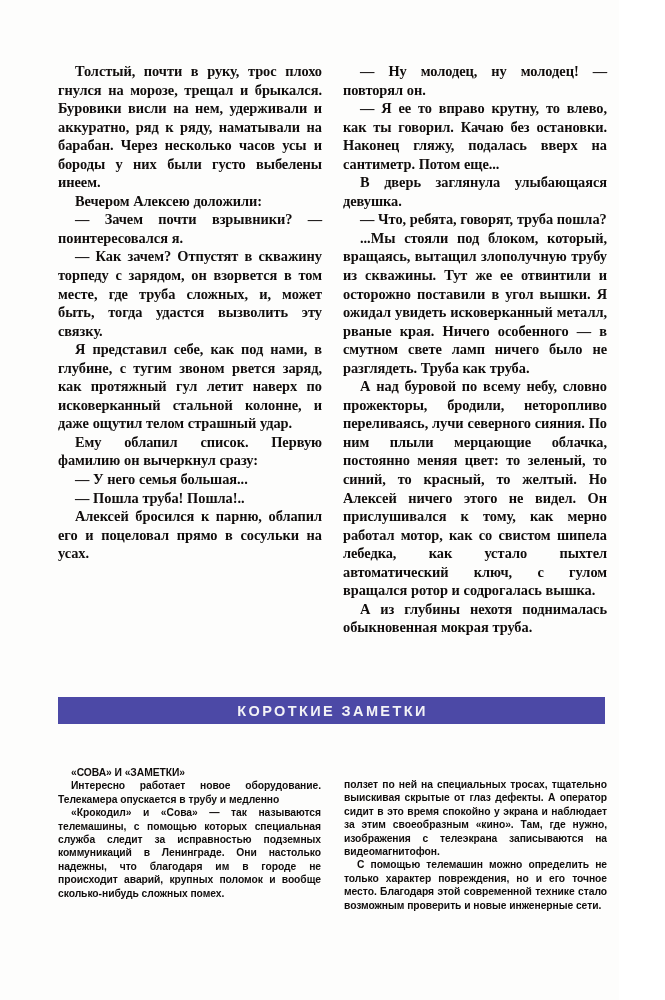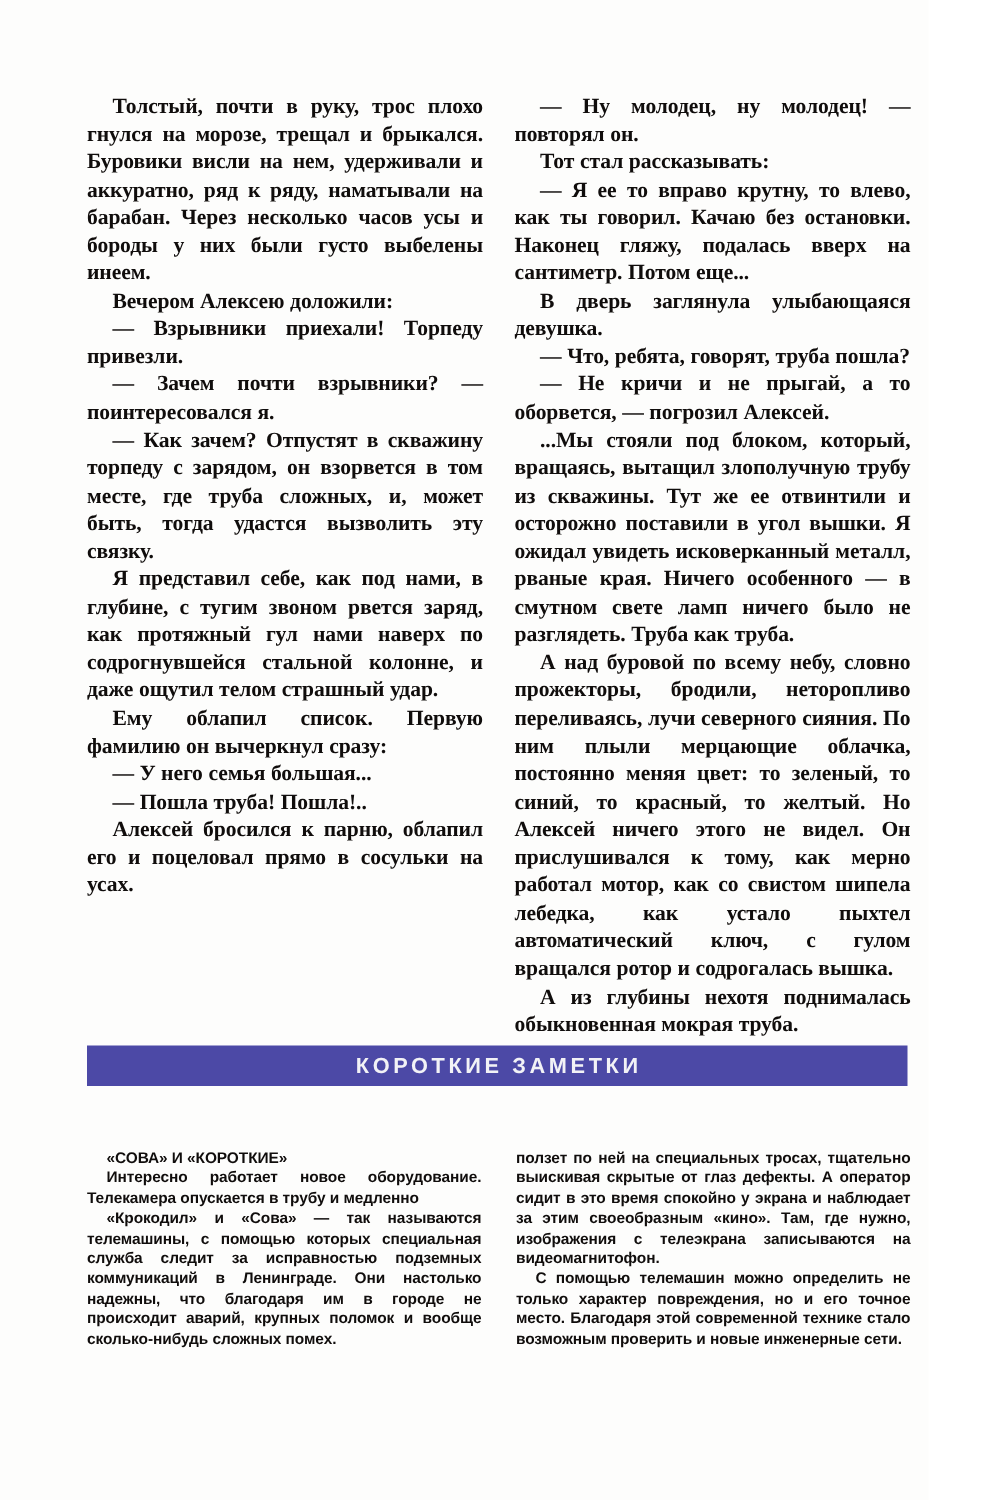--- a/index.html
+++ b/index.html
@@ -100,67 +100,65 @@
     text-indent: 13px;
     text-align: justify;
     text-align-last: left;
     font-size: 10.3px;
     line-height: 13.4px;
     font-weight: 700;
     letter-spacing: -0.05px;
   }
   .note-col p.cont {
     text-indent: 0;
+    margin-top: 12px;
   }
   .note-col.right {
     padding-top: 0;
   }
 </style>
 </head>
 <body>
 
 <div class="page">
 
   <div class="story">
 
     <div class="story-col left">
       <p>Толстый, почти в руку, трос плохо гнулся на морозе, трещал и брыкался. Буровики висли на нем, удерживали и аккуратно, ряд к ряду, наматывали на барабан. Через несколько часов усы и бороды у них были густо выбелены инеем.</p>
       <p>Вечером Алексею доложили:</p>
-      <p class="dash">— Взрывники приехали! Торпеду привезли.</p>
       <p class="dash">— Зачем почти взрывники? — поинтересовался я.</p>
       <p class="dash">— Как зачем? Отпустят в скважину торпеду с зарядом, он взорвется в том месте, где труба сложных, и, может быть, тогда удастся вызволить эту связку.</p>
-      <p>Я представил себе, как под нами, в глубине, с тугим звоном рвется заряд, как протяжный гул нами наверх по содрогнувшейся стальной колонне, и даже ощутил телом страшный удар.</p>
+      <p>Я представил себе, как под нами, в глубине, с тугим звоном рвется заряд, как протяжный гул летит наверх по исковерканный стальной колонне, и даже ощутил телом страшный удар.</p>
       <p>Ему облапил список. Первую фамилию он вычеркнул сразу:</p>
       <p class="dash">— У него семья большая...</p>
       <p class="dash">— Пошла труба! Пошла!..</p>
       <p>Алексей бросился к парню, облапил его и поцеловал прямо в сосульки на усах.</p>
     </div>
 
     <div class="story-col right">
       <p class="dash">— Ну молодец, ну молодец! — повторял он.</p>
-      <p>Тот стал рассказывать:</p>
       <p class="dash">— Я ее то вправо крутну, то влево, как ты говорил. Качаю без остановки. Наконец гляжу, подалась вверх на сантиметр. Потом еще...</p>
       <p>В дверь заглянула улыбающаяся девушка.</p>
       <p class="dash">— Что, ребята, говорят, труба пошла?</p>
-      <p class="dash">— Не кричи и не прыгай, а то оборвется, — погрозил Алексей.</p>
       <p>...Мы стояли под блоком, который, вращаясь, вытащил злополучную трубу из скважины. Тут же ее отвинтили и осторожно поставили в угол вышки. Я ожидал увидеть исковерканный металл, рваные края. Ничего особенного — в смутном свете ламп ничего было не разглядеть. Труба как труба.</p>
       <p>А над буровой по всему небу, словно прожекторы, бродили, неторопливо переливаясь, лучи северного сияния. По ним плыли мерцающие облачка, постоянно меняя цвет: то зеленый, то синий, то красный, то желтый. Но Алексей ничего этого не видел. Он прислушивался к тому, как мерно работал мотор, как со свистом шипела лебедка, как устало пыхтел автоматический ключ, с гулом вращался ротор и содрогалась вышка.</p>
       <p>А из глубины нехотя поднималась обыкновенная мокрая труба.</p>
     </div>
 
   </div>
 
   <div class="banner">
     <span class="banner-label">КОРОТКИЕ ЗАМЕТКИ</span>
   </div>
 
   <div class="note">
 
     <div class="note-col left">
-      <p class="note-title">«СОВА» И «КОРОТКИЕ»</p>
+      <p class="note-title">«СОВА» И «ЗАМЕТКИ»</p>
       <p>Интересно работает новое оборудование. Телекамера опускается в трубу и медленно</p>
       <p>«Крокодил» и «Сова» — так называются телемашины, с помощью которых специальная служба следит за исправностью подземных коммуникаций в Ленинграде. Они настолько надежны, что благодаря им в городе не происходит аварий, крупных поломок и вообще сколько-нибудь сложных помех.</p>
     </div>
 
     <div class="note-col right">
       <p class="cont">ползет по ней на специальных тросах, тщательно выискивая скрытые от глаз дефекты. А оператор сидит в это время спокойно у экрана и наблюдает за этим своеобразным «кино». Там, где нужно, изображения с телеэкрана записываются на видеомагнитофон.</p>
       <p>С помощью телемашин можно определить не только характер повреждения, но и его точное место. Благодаря этой современной технике стало возможным проверить и новые инженерные сети.</p>
     </div>
 
   </div>

